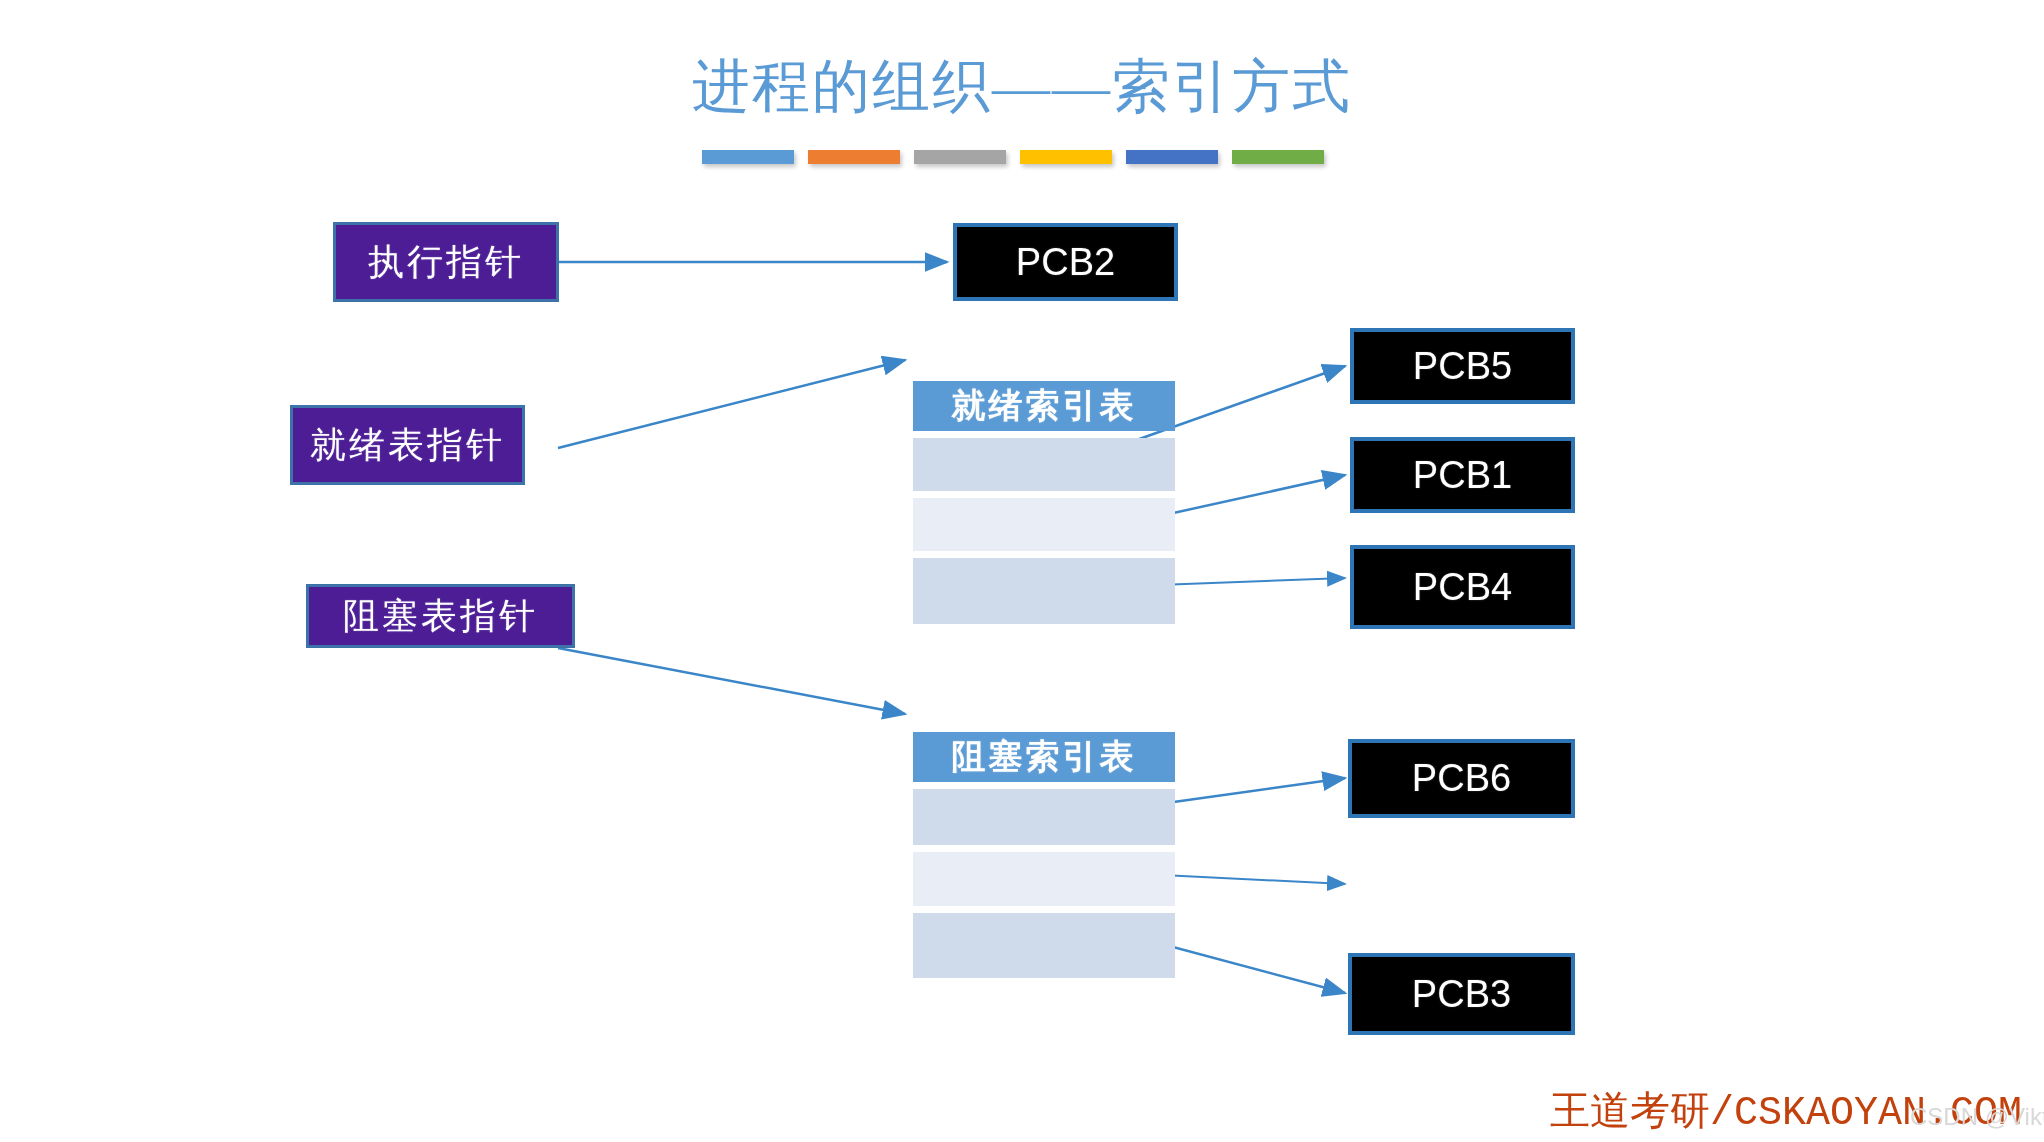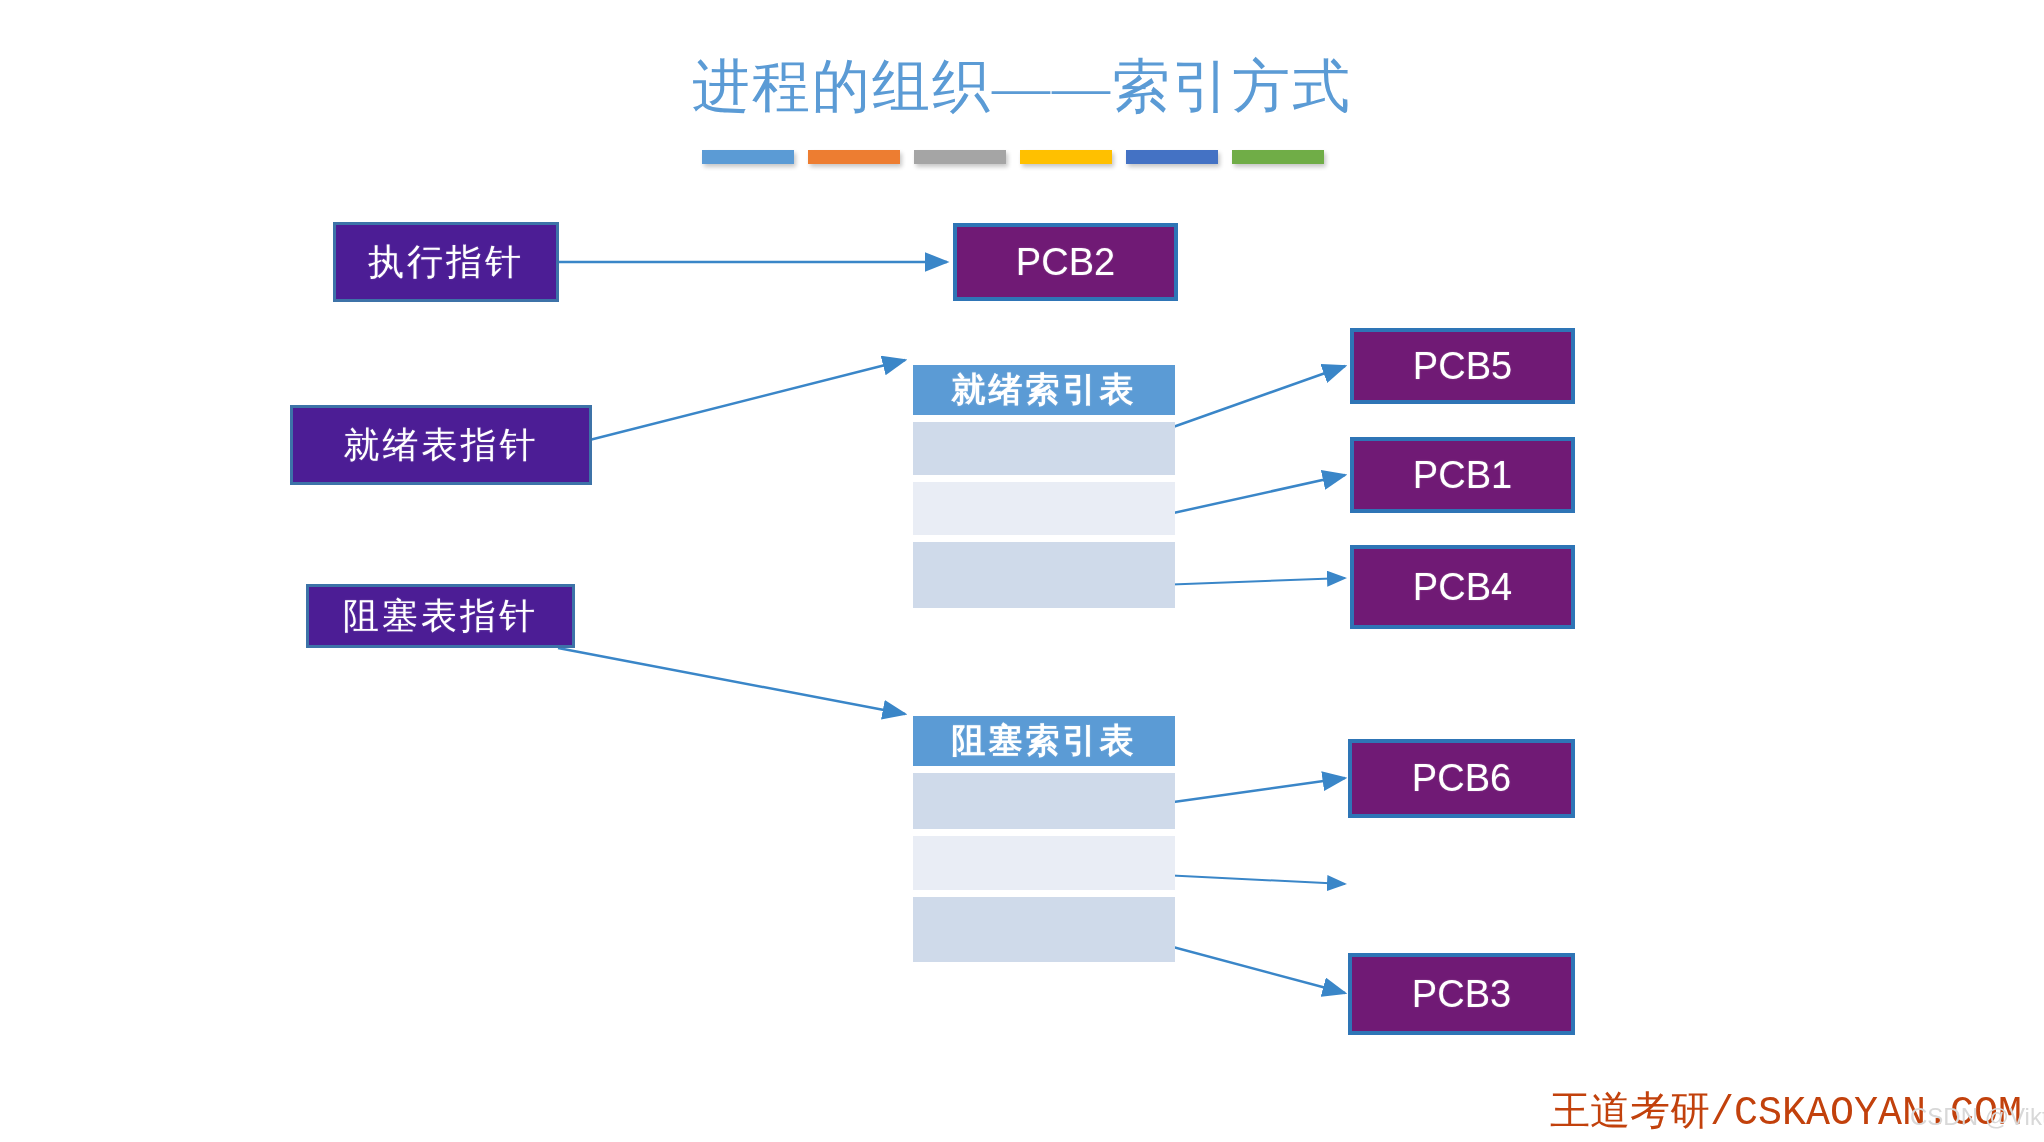--- a/index.html
+++ b/index.html
@@ -61,31 +61,32 @@
   
   .ptr-box {
     background: #4c1d95;
     border: 3px solid #3D73A8;
     font-family: "Liberation Serif", "DejaVu Serif", serif;
     font-size: 36px;
     letter-spacing: 3px;
   }
   
   .pcb-box {
-    background: #701a75;
+    background: #000000;
     border: 4px solid #2E75B6;
     font-family: "Liberation Sans", sans-serif;
     font-size: 38px;
     font-weight: 400;
   }
 
   
   .index-table {
     position: absolute;
     width: 262px;
+    margin-top: 16px;
   }
   .index-table .tbl-header {
     height: 50px;
     background: #5B9BD5;
     color: #ffffff;
     font-family: "Liberation Serif", "DejaVu Serif", serif;
     font-size: 34px;
     font-weight: 700;
     letter-spacing: 3px;
     display: flex;
@@ -165,21 +166,21 @@
 
     <line x1="1102" y1="812" x2="1345" y2="778" stroke="#3A86C8" stroke-width="2.5" marker-end="url(#ah)"></line>
     <line x1="1102" y1="872" x2="1345" y2="884" stroke="#3A86C8" stroke-width="2" marker-end="url(#ah)"></line>
     <line x1="1102" y1="928" x2="1345" y2="993" stroke="#3A86C8" stroke-width="2.5" marker-end="url(#ah)"></line>
   </svg>
 
   <div class="box ptr-box" style="left:333px; top:222px; width:226px; height:80px;">
     <span>执行指针</span>
   </div>
 
-  <div class="box ptr-box" style="left:290px; top:405px; width:302px; height:80px;">
+  <div class="box ptr-box" style="left:290px; top:405px; width:235px; height:80px;">
     <span>就绪表指针</span>
   </div>
 
   <div class="box ptr-box" style="left:290px; top:584px; width:269px; height:64px;margin-left:16px;">
     <span>阻塞表指针</span>
   </div>
 
   <div class="box pcb-box" style="left:953px; top:223px; width:225px; height:78px;">
     <span>PCB2</span>
   </div>

